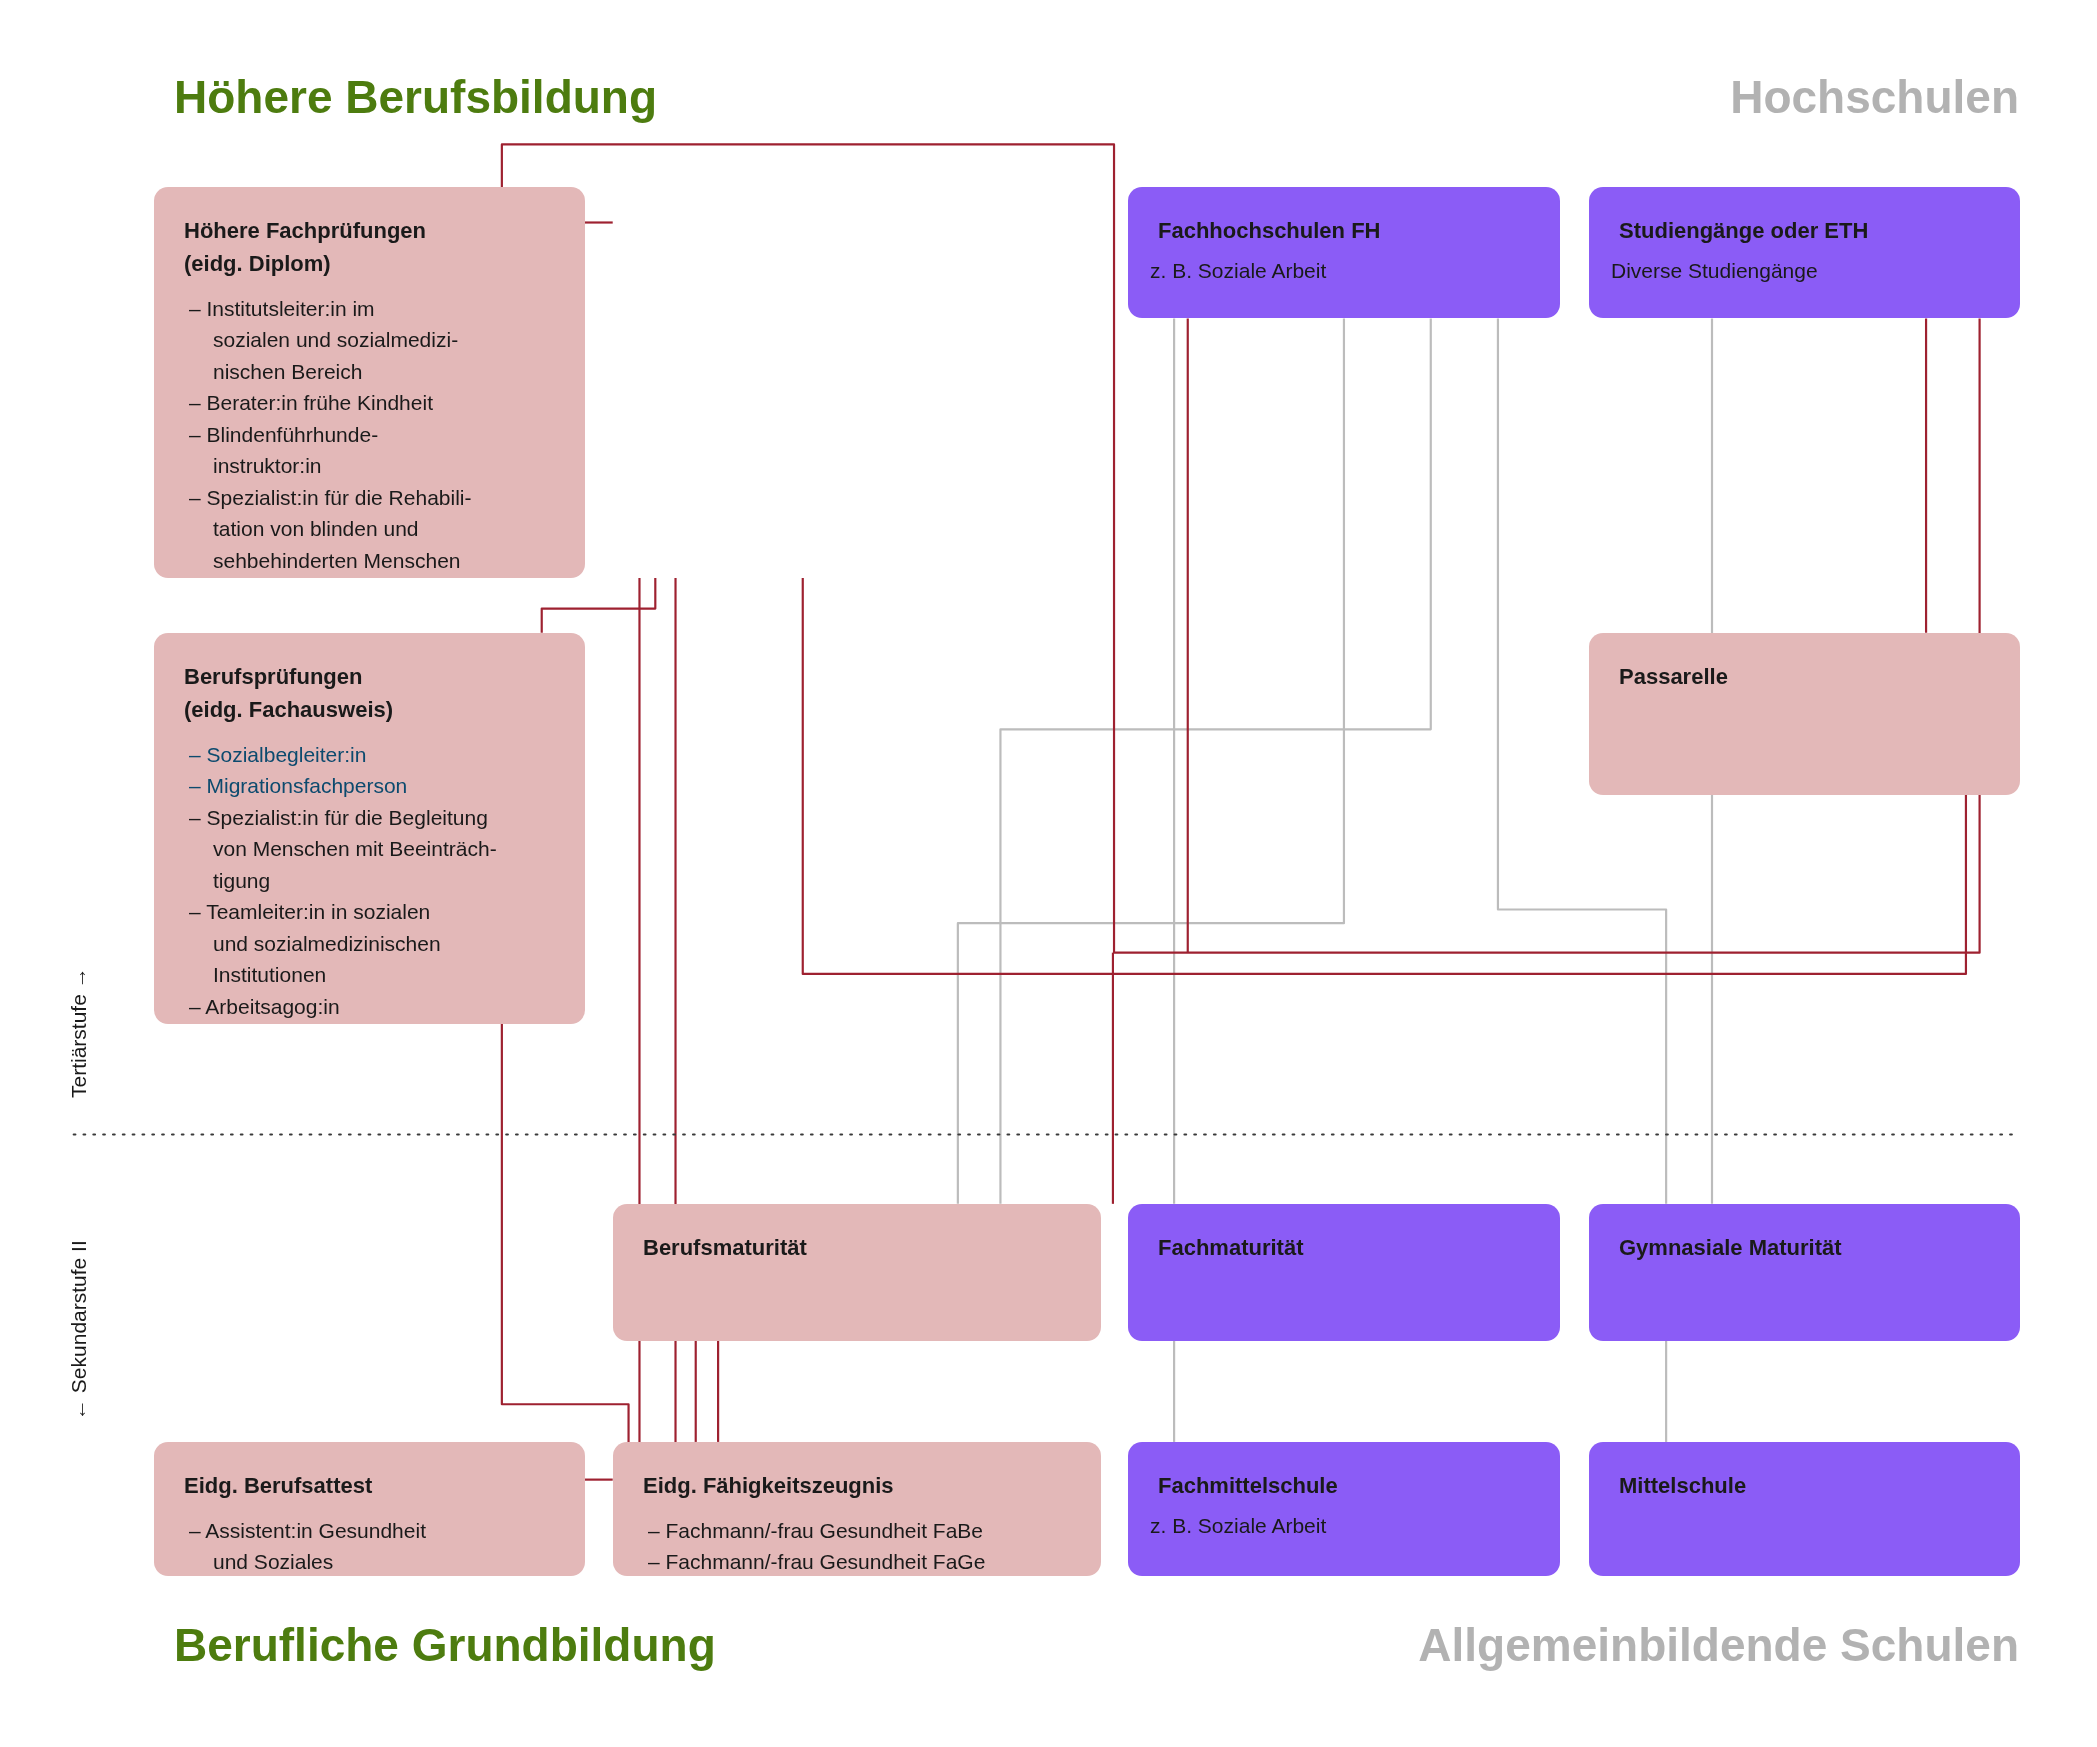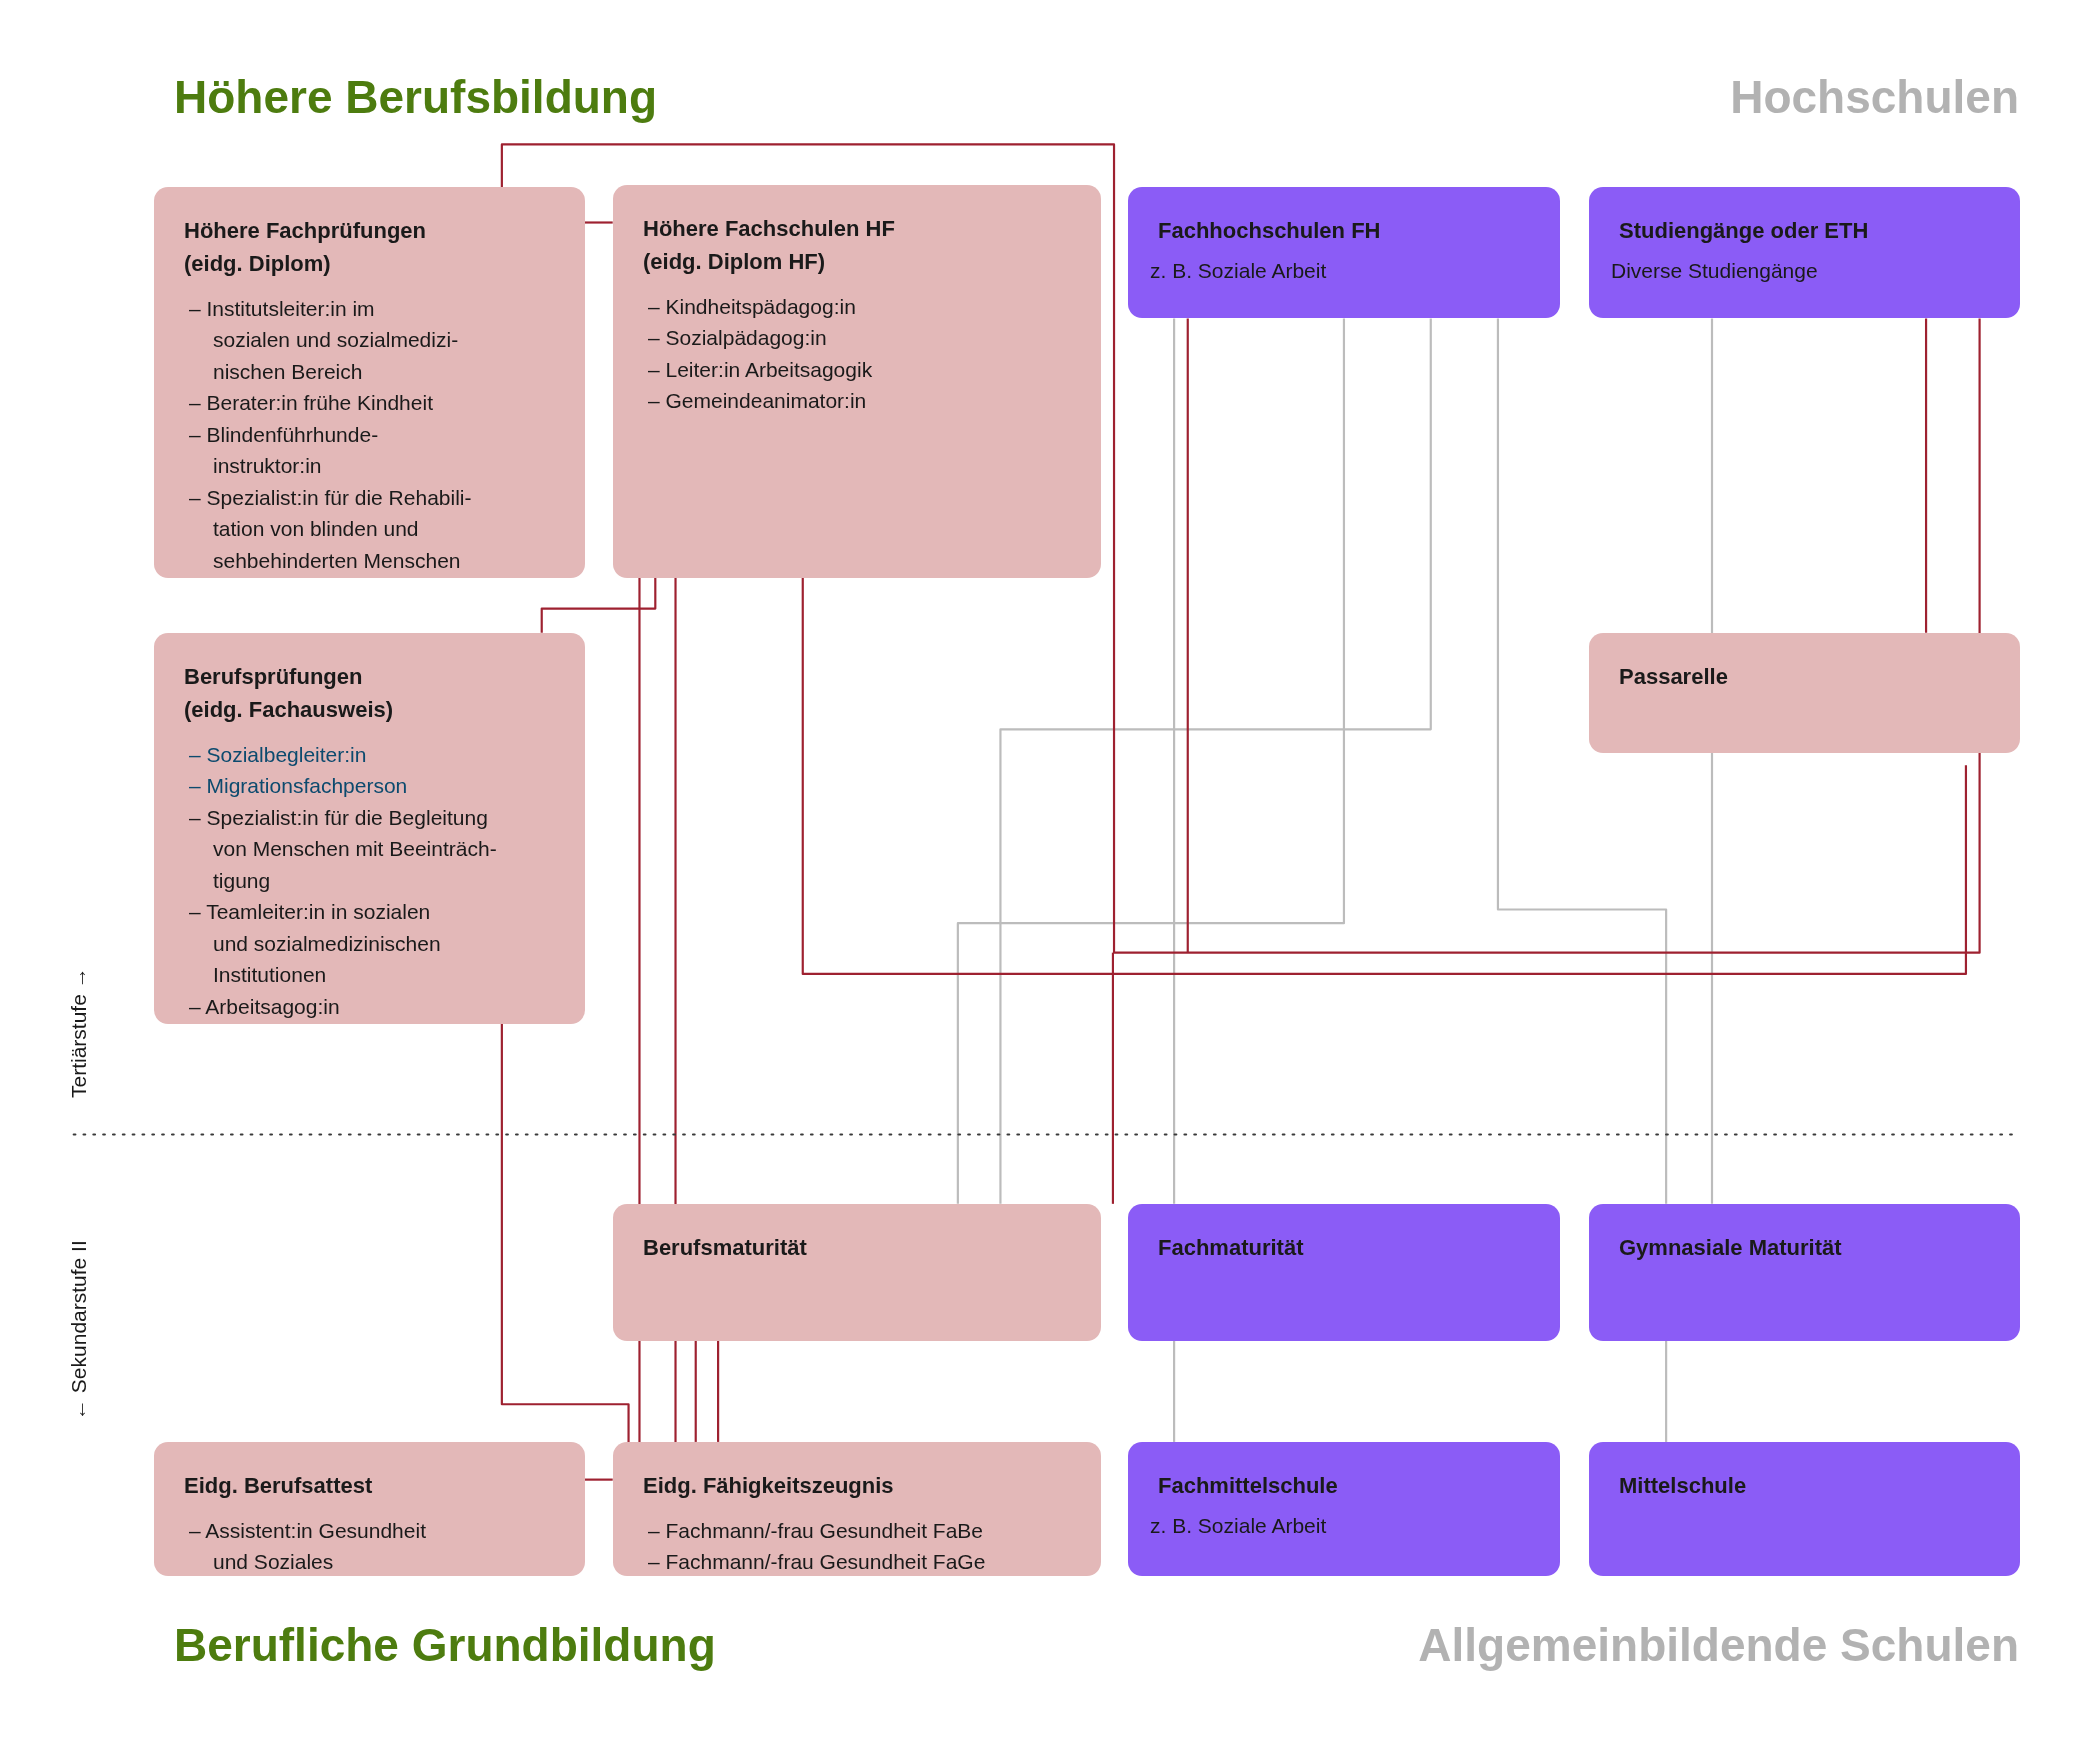--- a/index.html
+++ b/index.html
@@ -111,30 +111,20 @@
 nischen Bereich</li>
       <li>– Berater:in frühe Kindheit</li>
       <li>– Blindenführhunde-
 instruktor:in</li>
       <li>– Spezialist:in für die Rehabili-
 tation von blinden und
 sehbehinderten Menschen</li>
     </ul>
   </div>
 
-  <div class="box pink" style="left:613px;top:185px;width:488px;height:393px">
-    <h3>Höhere Fachschulen HF
-(eidg. Diplom HF)</h3>
-    <ul>
-      <li>– Kindheitspädagog:in</li>
-      <li>– Sozialpädagog:in</li>
-      <li>– Leiter:in Arbeitsagogik</li>
-      <li>– Gemeindeanimator:in</li>
-    </ul>
-  </div>
 
   <div class="box gray" style="left:1128px;top:187px;width:432px;height:131px">
     <h3>Fachhochschulen FH</h3>
     <p class="sub">z. B. Soziale Arbeit</p>
   </div>
 
   <div class="box gray" style="left:1589px;top:187px;width:431px;height:131px">
     <h3>Studiengänge oder ETH</h3>
     <p class="sub">Diverse Studiengänge</p>
   </div>
@@ -148,21 +138,21 @@
       <li>– Spezialist:in für die Begleitung
 von Menschen mit Beeinträch-
 tigung</li>
       <li>– Teamleiter:in in sozialen
 und sozialmedizinischen
 Institutionen</li>
       <li>– Arbeitsagog:in</li>
     </ul>
   </div>
 
-  <div class="box pink" style="left:1589px;top:633px;width:431px;height:120px">
+  <div class="box pink" style="left:1589px;top:633px;width:431px;height:162px">
     <h3>Passarelle</h3>
   </div>
 
   <div class="box pink" style="left:613px;top:1204px;width:488px;height:137px">
     <h3>Berufsmaturität</h3>
   </div>
 
   <div class="box gray" style="left:1128px;top:1204px;width:432px;height:137px">
     <h3>Fachmaturität</h3>
   </div>

